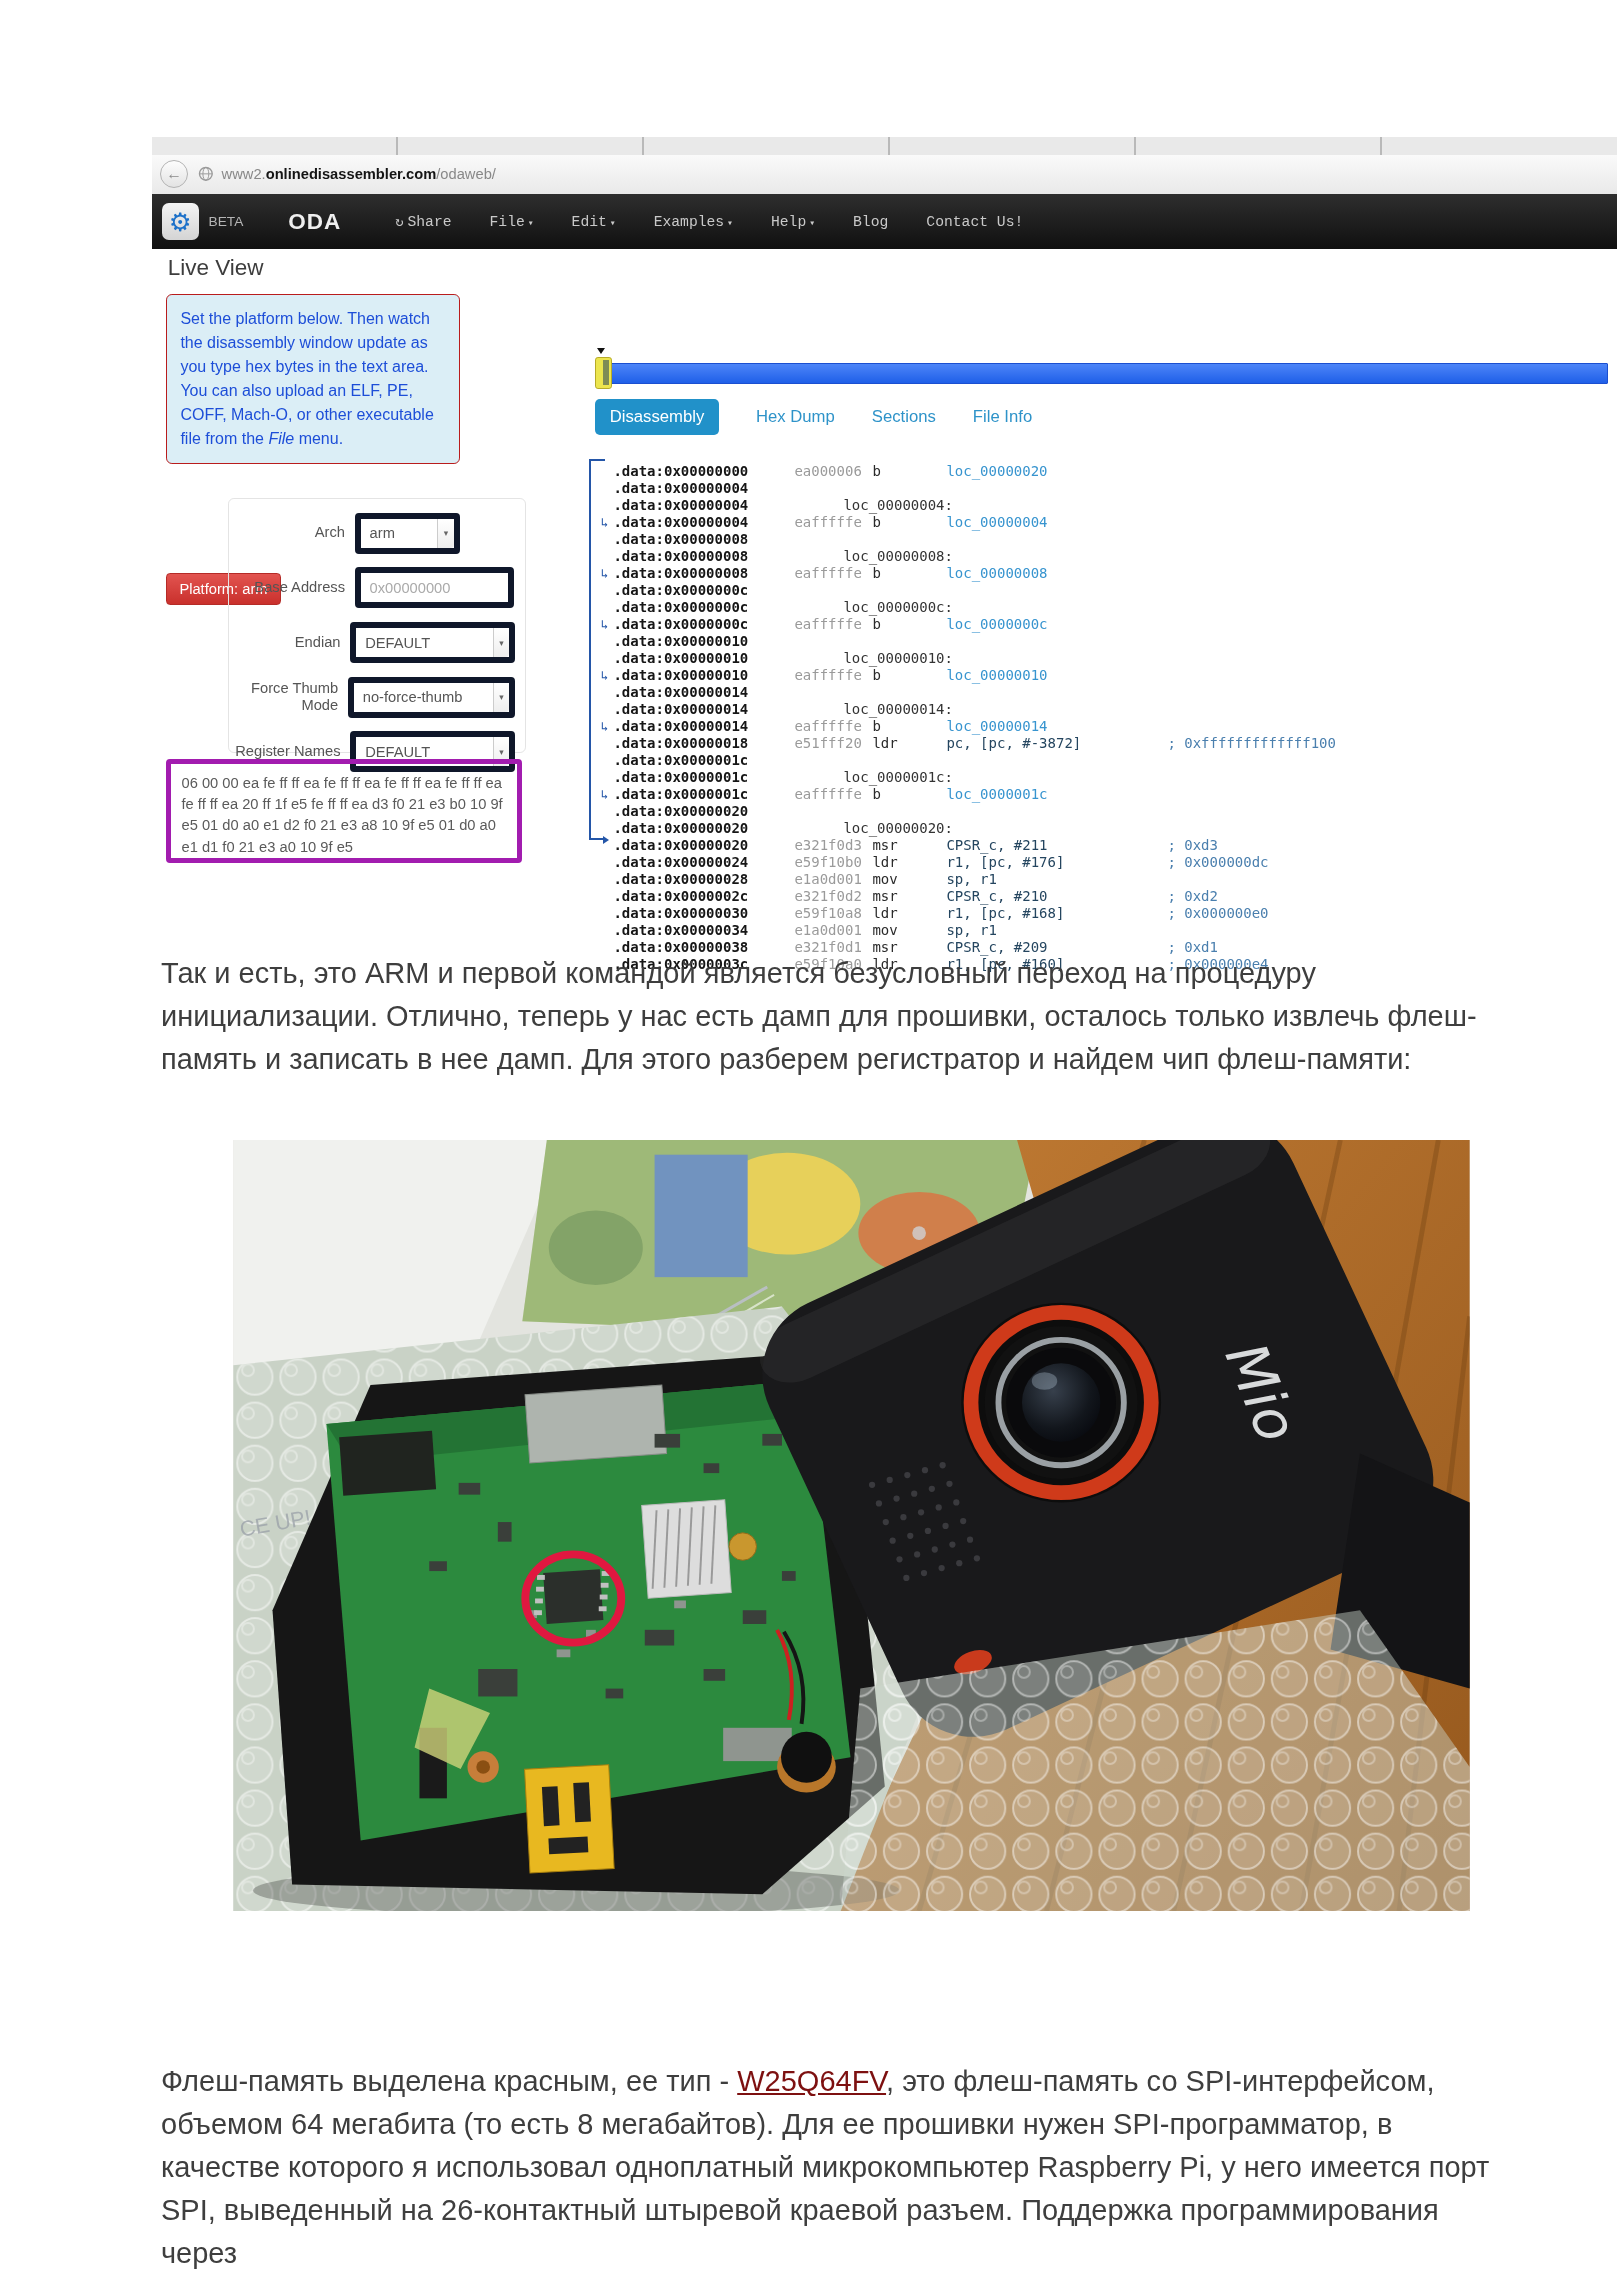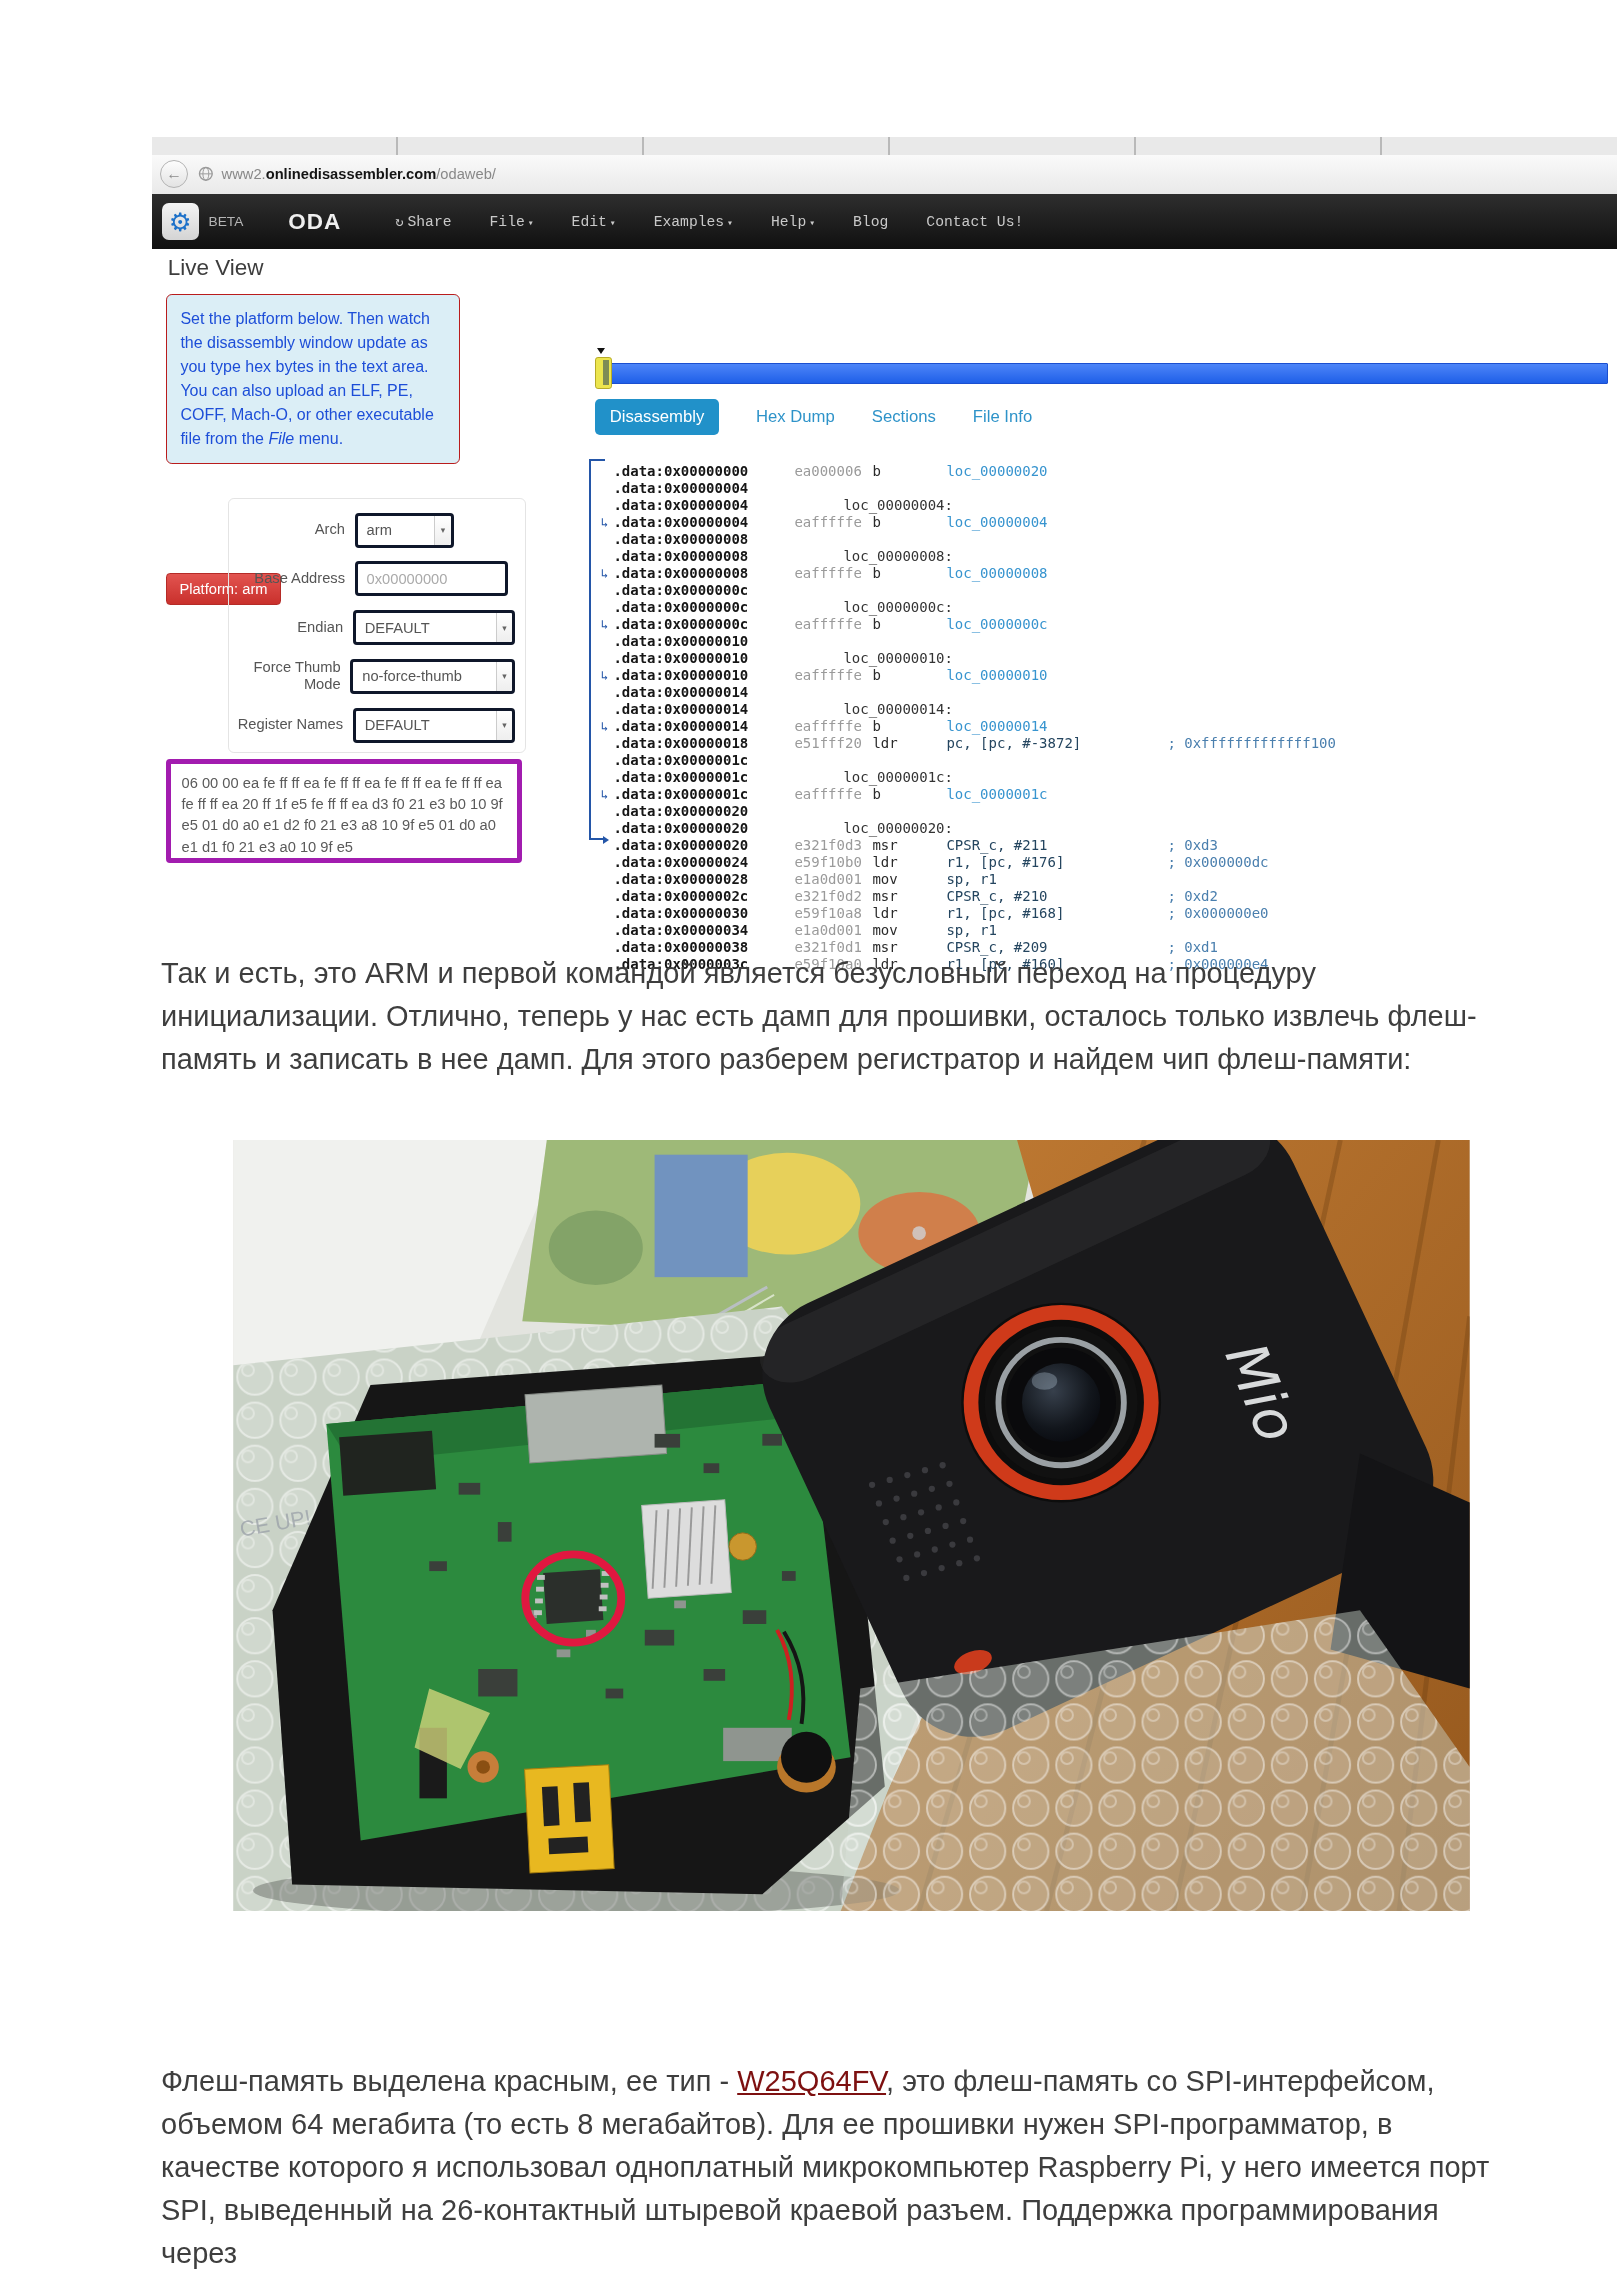--- a/index.html
+++ b/index.html
@@ -37,21 +37,21 @@
   .live-view{position:absolute;left:15.7px;top:5.9px;font-size:22.5px;color:#3d3d3d;}
   .infobox{position:absolute;left:13.7px;top:45px;width:265px;padding:11.8px 13.7px;
     background:#dbeef6;border:1px solid #b91c1c;border-radius:5.9px;
     font-size:16px;line-height:1.5;color:#1d4ed8;}
   .platform-btn{position:absolute;left:13.7px;top:288px;padding:6.9px 12.7px;border-radius:3.9px;
     background:linear-gradient(#e25450,#c9302c);border:1px solid #b52b27;color:#fff;font-size:14.7px;margin-top:36px;}
   .form-panel{position:absolute;left:76px;top:249px;width:296px;height:253px;
     border:1px solid #e4e4e4;border-radius:5.9px;}
   .frow{display:flex;align-items:center;margin:13.7px 9.8px 0 0;}
   .flabel{width:116px;text-align:right;font-size:14.7px;color:#555;margin-right:9.8px;line-height:1.2;}
-  .ctl{height:29px;border:3px solid #0f172a;border-radius:3.9px;background:#fff;
+  .ctl{height:29px;border:6px solid #0f172a;border-radius:3.9px;background:#fff;
     display:flex;align-items:center;font-size:14.7px;color:#555;position:relative;}
   .ctl .val{padding-left:8.8px;flex:1;}
   .scaret{width:15.7px;height:100%;border-left:1px solid #ccc;display:flex;align-items:center;
     justify-content:center;font-size:8.8px;color:#666;background:linear-gradient(#fff,#eee);
     border-radius:0 3.9px 3.9px 0;}
   .ctl.inp .val{color:#aaa;}
   .hexbox{position:absolute;left:13.7px;top:510px;width:325px;height:76px;
     border:5px solid #a21caf;border-radius:3.9px;padding:8.8px 10.8px;
     font-size:14.7px;line-height:1.45;color:#5a5a5a;overflow:hidden;}
 

